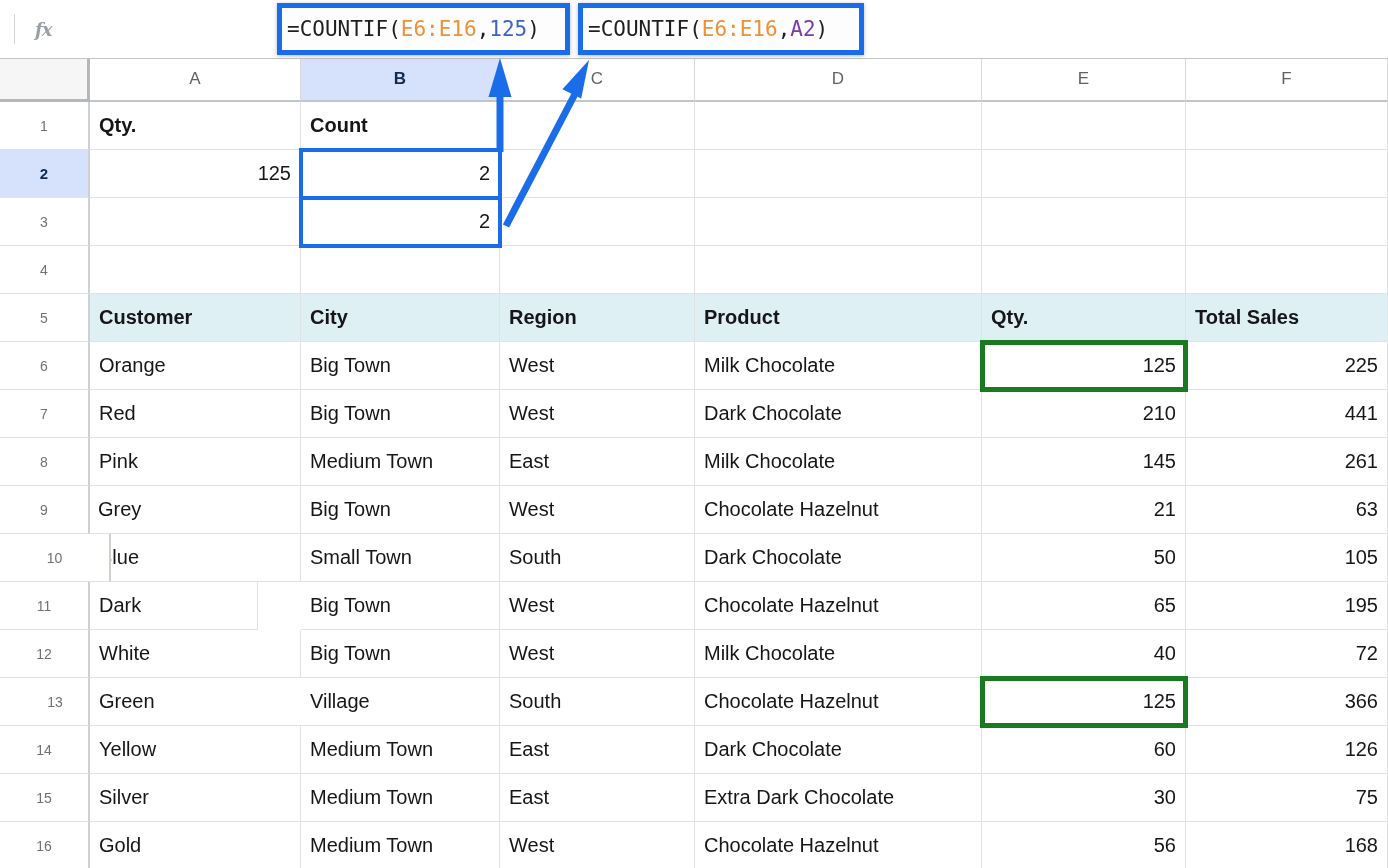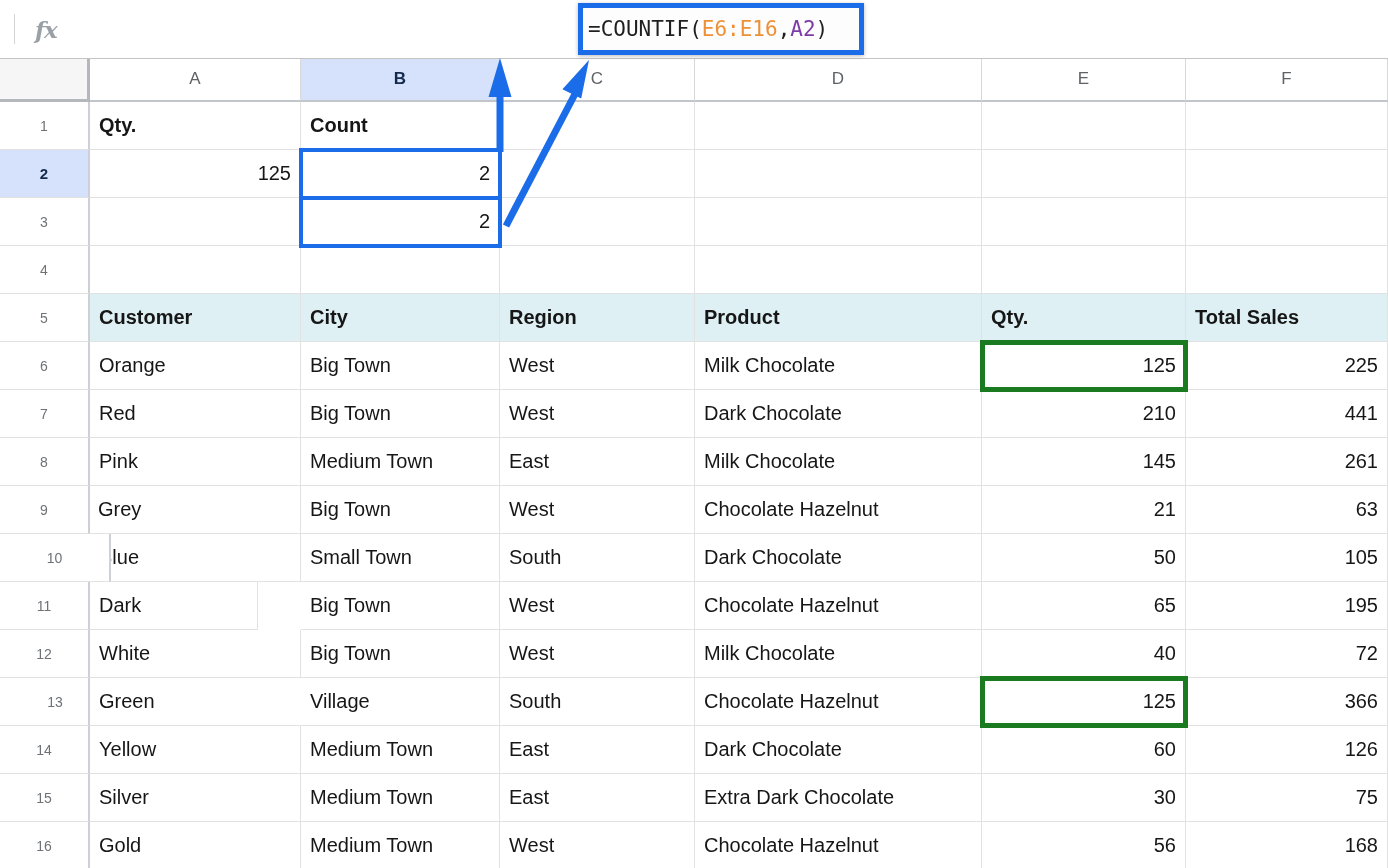--- a/index.html
+++ b/index.html
@@ -8,21 +8,21 @@
 
   
   #topbar{position:absolute;left:0;top:0;width:1388px;height:58px;background:#fff;
           border-bottom:1px solid #c4c4c4;display:flex;align-items:center;z-index:2;}
   #namebox{display:flex;align-items:center;justify-content:space-between;width:178px;
            padding-left:28px;height:100%;cursor:pointer;}
   #namebox .nb-text{font-size:17px;color:#202124;}
   .caret{width:0;height:0;border-left:6px solid transparent;border-right:6px solid transparent;
          border-top:7px solid #444746;margin-top:2px;}
   .vdivider{width:1px;height:30px;background:#d5d5d5;margin-left:14px;}
-  #fx{font-family:"DejaVu Serif",serif;font-style:italic;font-weight:bold;font-size:23px;
+  #fx{font-family:"DejaVu Serif",serif;font-style:italic;font-weight:bold;font-size:18px;
       color:#9aa0a6;margin-left:20px;letter-spacing:-1px;}
 
   .callout{position:absolute;top:3px;height:52px;box-sizing:border-box;border:5px solid #1b6ce8;
            background:#fdfdfd;display:flex;align-items:center;padding:0 5px;z-index:8;
            box-shadow:0 1px 4px rgba(0,0,0,.28);}
   .callout .ftext{font-family:"DejaVu Sans Mono","Liberation Mono",monospace;font-size:21px;
                   white-space:pre;color:#1f1f1f;}
   #callout1{left:277px;width:293px;}
   #callout2{left:578px;width:286px;}
 
@@ -60,20 +60,23 @@
 </head>
 <body>
 
 <div id="app">
 
   <div id="topbar">
     <div class="vdivider"></div>
     <span id="fx">fx</span>
   </div>
 
+  <div class="callout" id="callout1">
+    <span class="ftext"><span style="color: rgb(31, 31, 31);">=COUNTIF(</span><span style="color: rgb(238, 144, 56);">E6:E16</span><span style="color: rgb(31, 31, 31);">,</span><span style="color: rgb(59, 100, 201);">125</span><span style="color: rgb(31, 31, 31);">)</span></span>
+  </div>
   <div class="callout" id="callout2">
     <span class="ftext"><span style="color: rgb(31, 31, 31);">=COUNTIF(</span><span style="color: rgb(238, 144, 56);">E6:E16</span><span style="color: rgb(31, 31, 31);">,</span><span style="color: rgb(125, 59, 168);">A2</span><span style="color: rgb(31, 31, 31);">)</span></span>
   </div>
 
   <div id="corner"></div>
 
   <div id="sheet">
       <div class="colhdr" style="left: 90px; top: 58px; width: 211px; height: 44px;">A</div>
       <div class="colhdr sel" style="left: 301px; top: 58px; width: 199px; height: 44px;">B</div>
       <div class="colhdr" style="left: 500px; top: 58px; width: 195px; height: 44px;">C</div>

